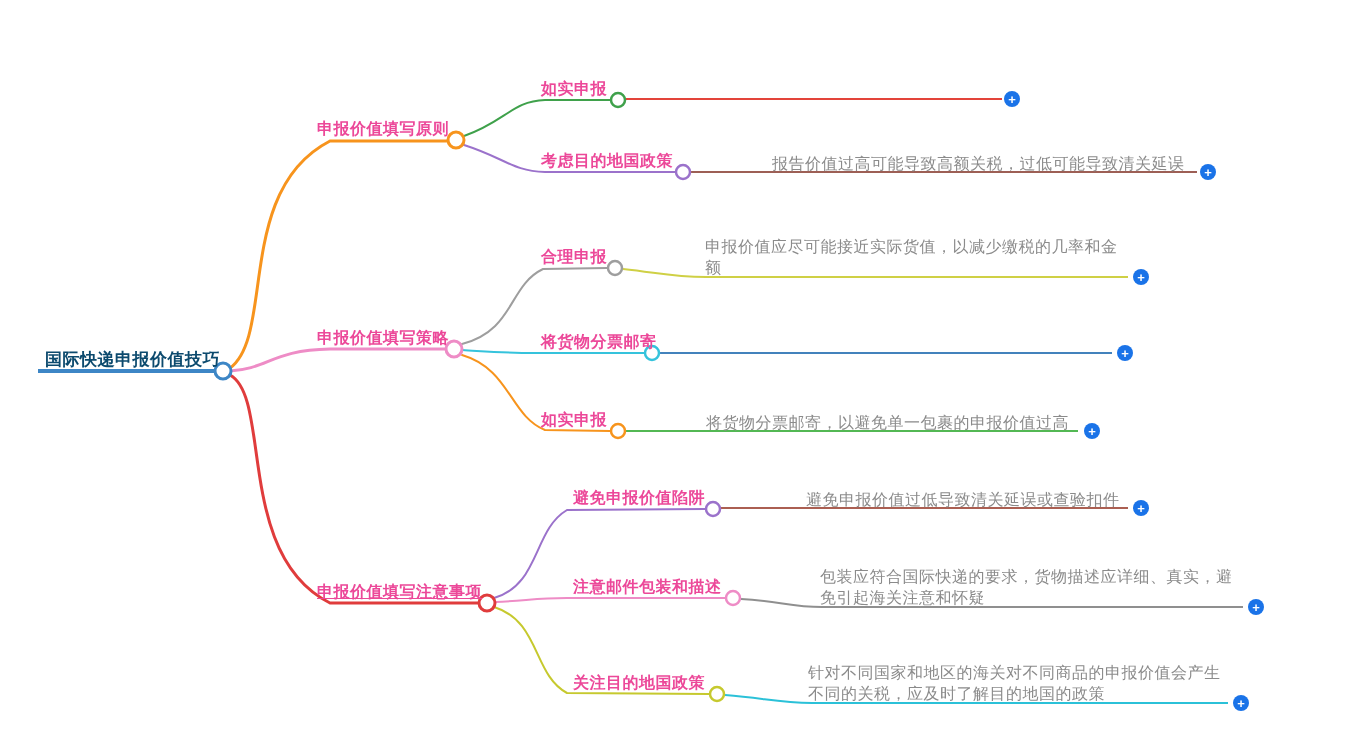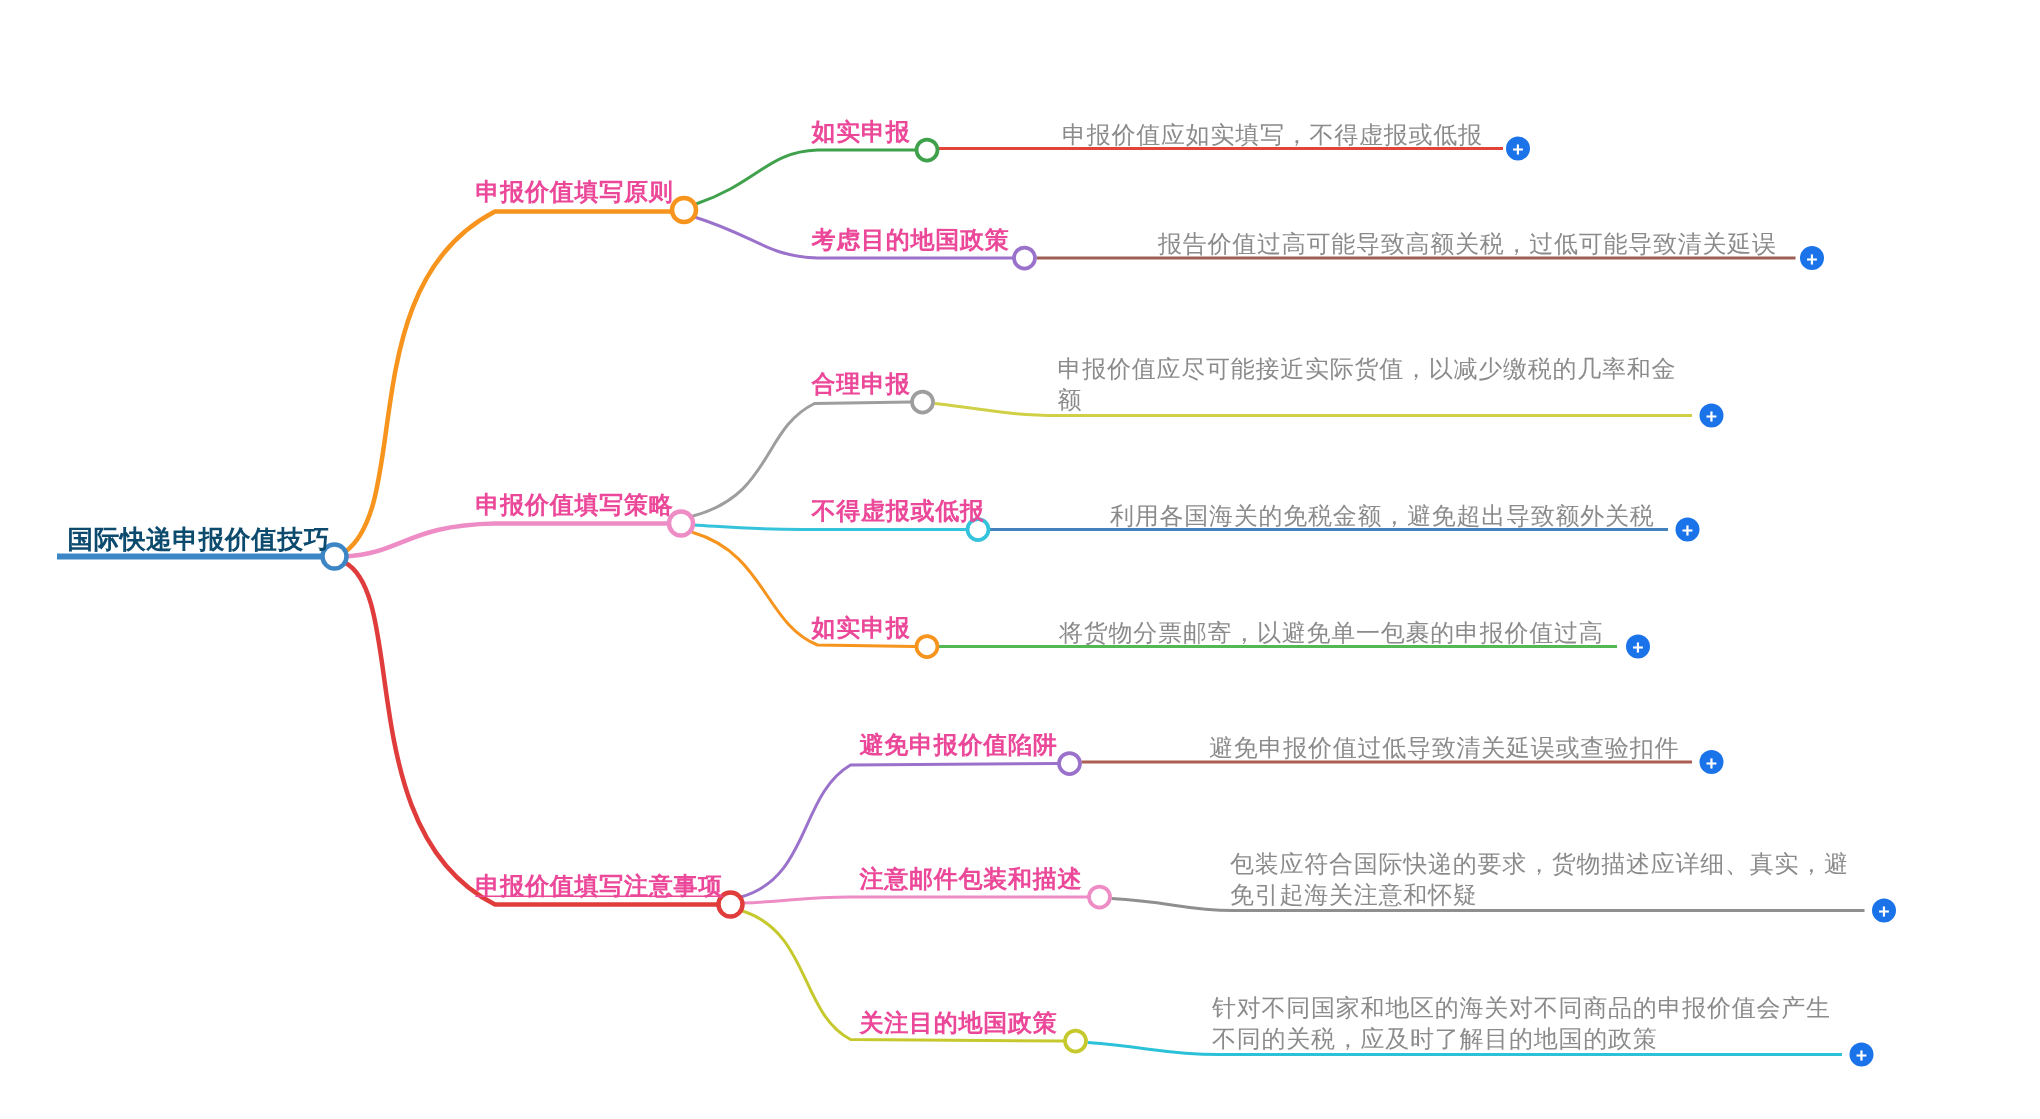--- a/index.html
+++ b/index.html
@@ -68,30 +68,28 @@
 
   <div class="label root" style="left:45px;top:349px;">国际快递申报价值技巧</div>
 
   <div class="label" style="left:317px;top:118px;">申报价值填写原则</div>
   <div class="label" style="left:317px;top:327px;text-align:center;">申报价值填写策略</div>
   <div class="label" style="left:317px;top:581px;text-decoration:underline;">申报价值填写注意事项</div>
 
   <div class="label" style="left:541px;top:78px;">如实申报</div>
   <div class="label" style="left:541px;top:150px;">考虑目的地国政策</div>
   <div class="label" style="left:541px;top:246px;">合理申报</div>
-  <div class="label" style="left:541px;top:331px;">不得虚报或低报</div>
+  <div class="label" style="left:541px;top:331px;">将货物分票邮寄</div>
   <div class="label" style="left:541px;top:409px;">如实申报</div>
   <div class="label" style="left:573px;top:487px;">避免申报价值陷阱</div>
   <div class="label" style="left:573px;top:576px;">注意邮件包装和描述</div>
   <div class="label" style="left:573px;top:672px;">关注目的地国政策</div>
 
-  <div class="note nowrap" style="left:708px;top:80px;">申报价值应如实填写，不得虚报或低报</div>
   <div class="note nowrap" style="left:772px;top:153px;">报告价值过高可能导致高额关税，过低可能导致清关延误</div>
   <div class="note wrap" style="left:705px;top:236px;">申报价值应尽可能接近实际货值，以减少缴税的几率和金额</div>
-  <div class="note nowrap" style="left:740px;top:334px;">利用各国海关的免税金额，避免超出导致额外关税</div>
   <div class="note nowrap" style="left:706px;top:412px;">将货物分票邮寄，以避免单一包裹的申报价值过高</div>
   <div class="note nowrap" style="left:806px;top:489px;">避免申报价值过低导致清关延误或查验扣件</div>
   <div class="note wrap" style="left:820px;top:566px;">包装应符合国际快递的要求，货物描述应详细、真实，避免引起海关注意和怀疑</div>
   <div class="note wrap" style="left:808px;top:662px;">针对不同国家和地区的海关对不同商品的申报价值会产生不同的关税，应及时了解目的地国的政策</div>
 
   <div class="addbtn" style="left:1004px;top:91px;">
     <span>+</span>
   </div>
   <div class="addbtn" style="left:1200px;top:164px;">
     <span>+</span>

